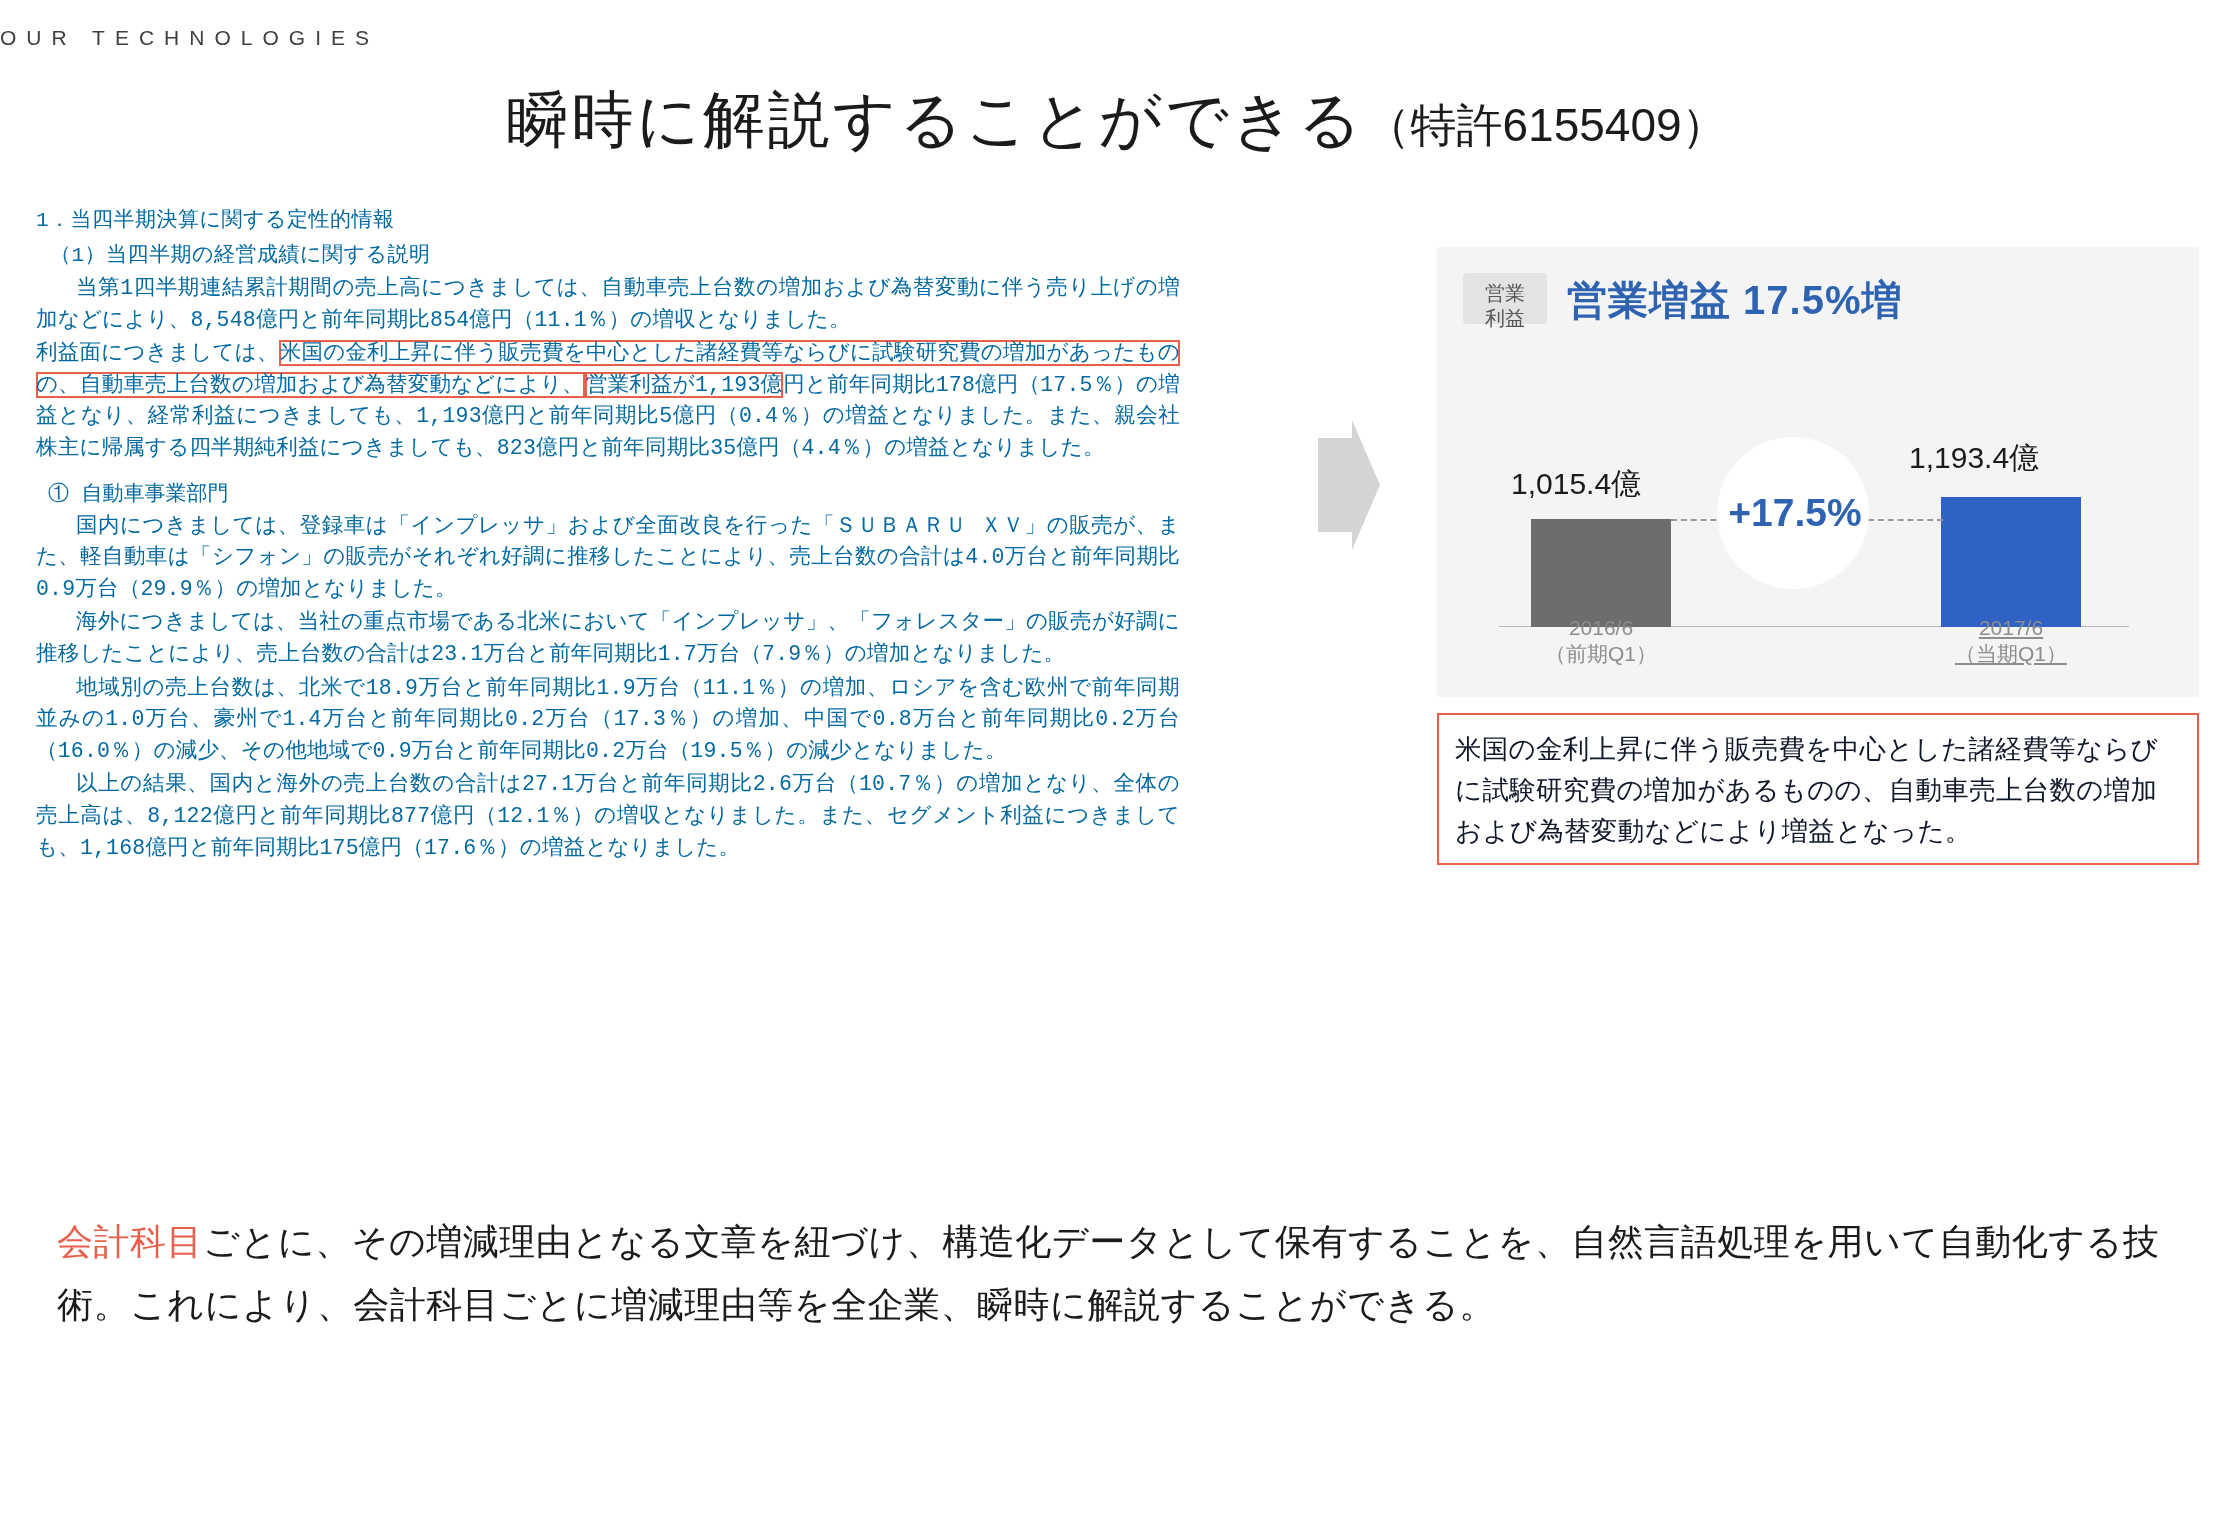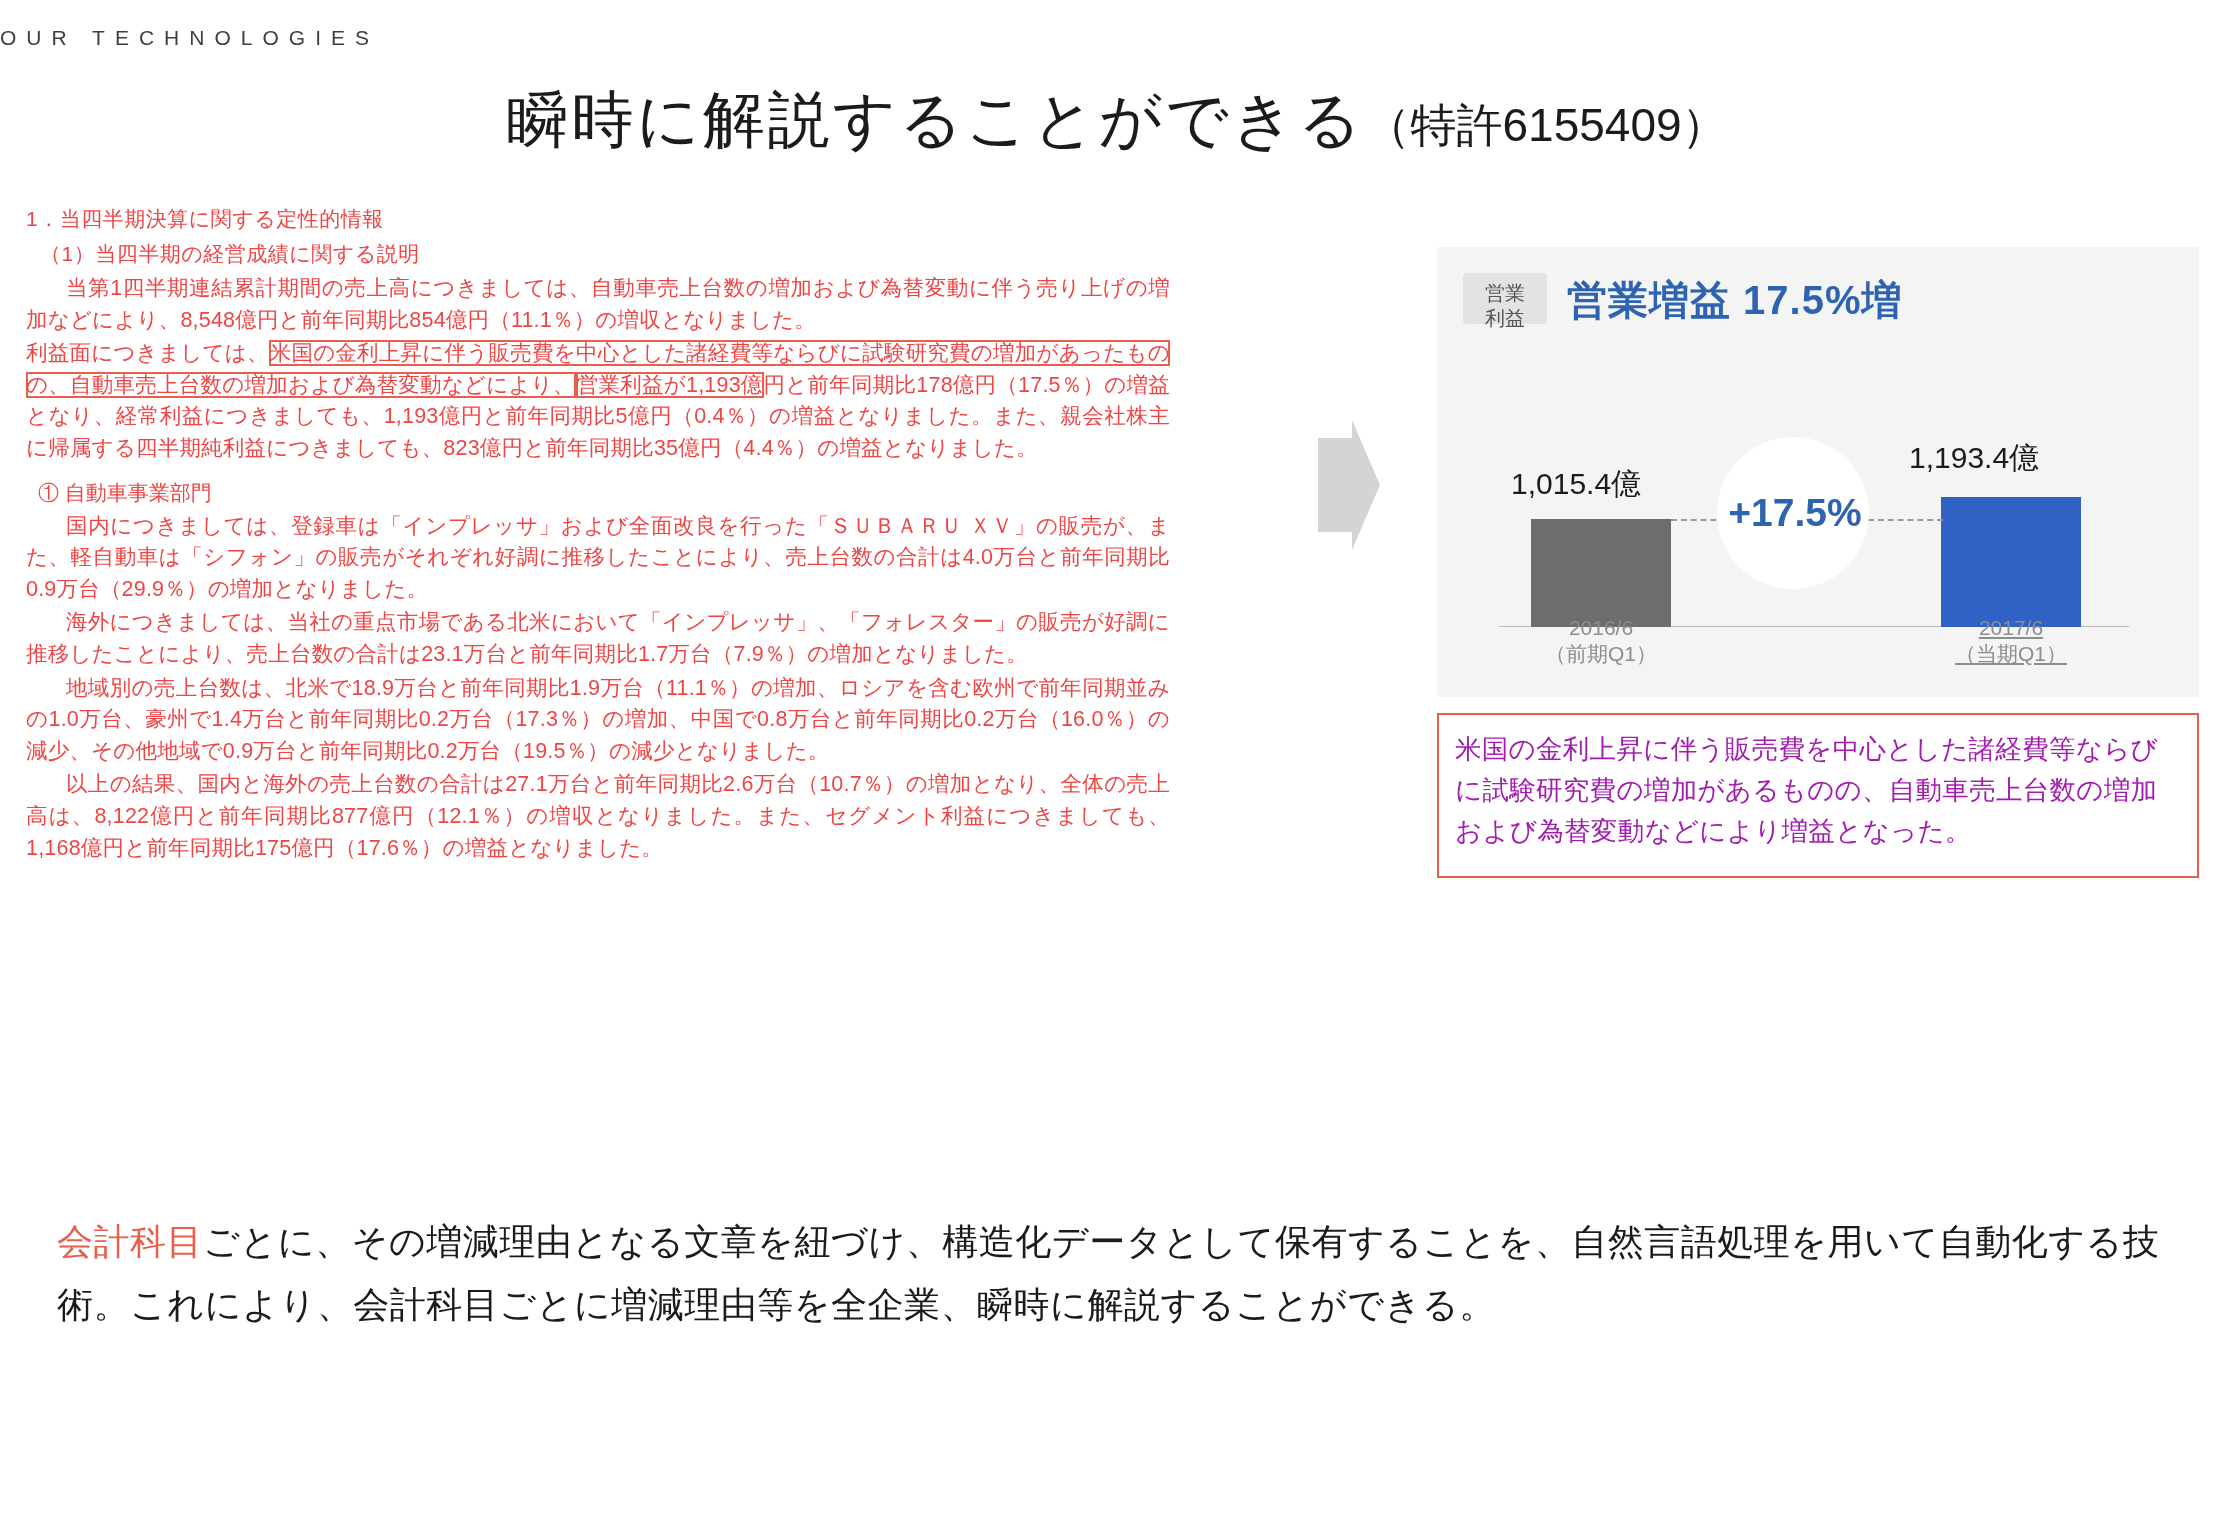--- a/index.html
+++ b/index.html
@@ -43,25 +43,25 @@
   .content {
     position: absolute;
     top: 205px;
     left: 0;
     width: 2234px;
   }
 
   
   .doc {
     position: absolute;
-    left: 26px;
+    left: 36px;
     top: 0px;
     width: 1160px;
-    font-family: Liberation Sans, sans-serif;
-    color: #ef4444;
+    font-family: Liberation Mono, monospace;
+    color: #0369a1;
   }
   .doc .hd1 { font-size: 21px; margin: 0 0 7px 0; letter-spacing: .5px;}
   .doc .hd2 { font-size: 21px; margin: 0 0 5px 0; padding-left: 14px; letter-spacing: .5px;}
   .doc p {
     font-size: 21.5px;
     line-height: 1.47;
     margin: 0 16px 2px 0;
     text-align: justify;
     letter-spacing: 0.2px;
   }
@@ -189,25 +189,25 @@
     font-family: "Liberation Sans", sans-serif;
     font-size: 39px;
     font-weight: bold;
     color: #2d63b0;
   }
   .callout {
     margin-top: 16px;
     width: 762px;
     box-sizing: border-box;
     border: 2px solid #e8604c;
-    padding: 14px 16px 24px 16px;
+    padding: 14px 16px 11px 16px;
     font-family: "Liberation Sans", sans-serif;
     font-size: 26.5px;
     line-height: 1.55;
-    color: #a21caf;
+    color: #0f172a;
     letter-spacing: 0.3px;
   }
 
   
   .summary {
     position: absolute;
     left: 46px;
     top: 1210px;
     width: 2140px;
     font-family: "Liberation Sans", sans-serif;

